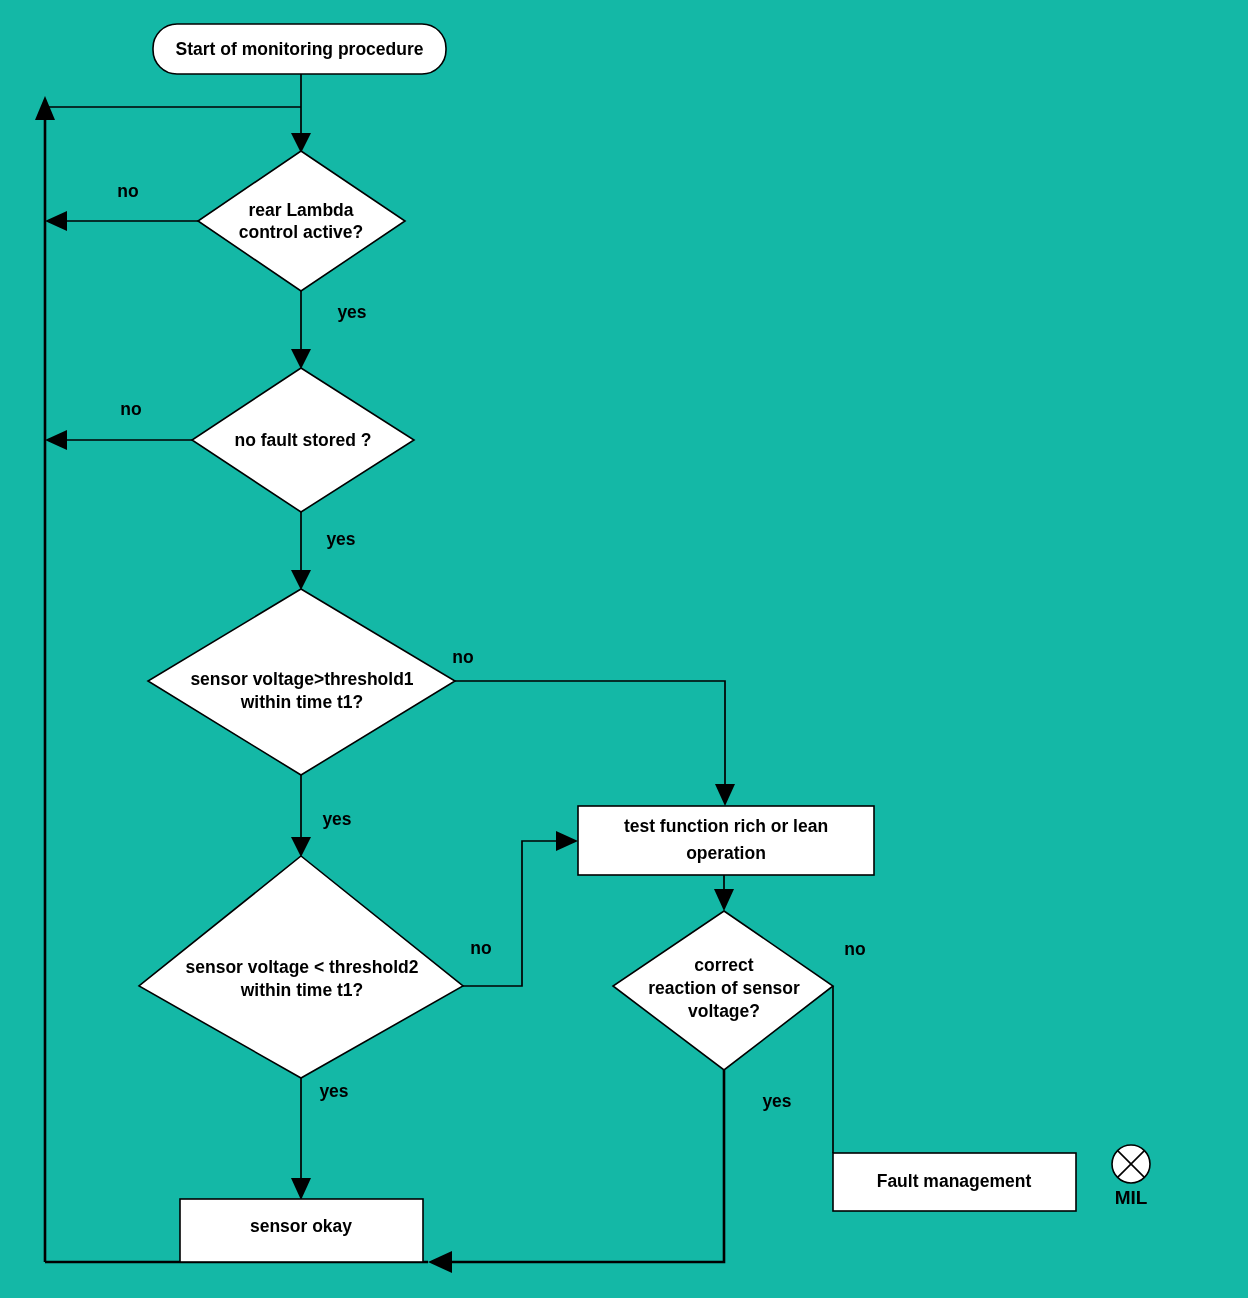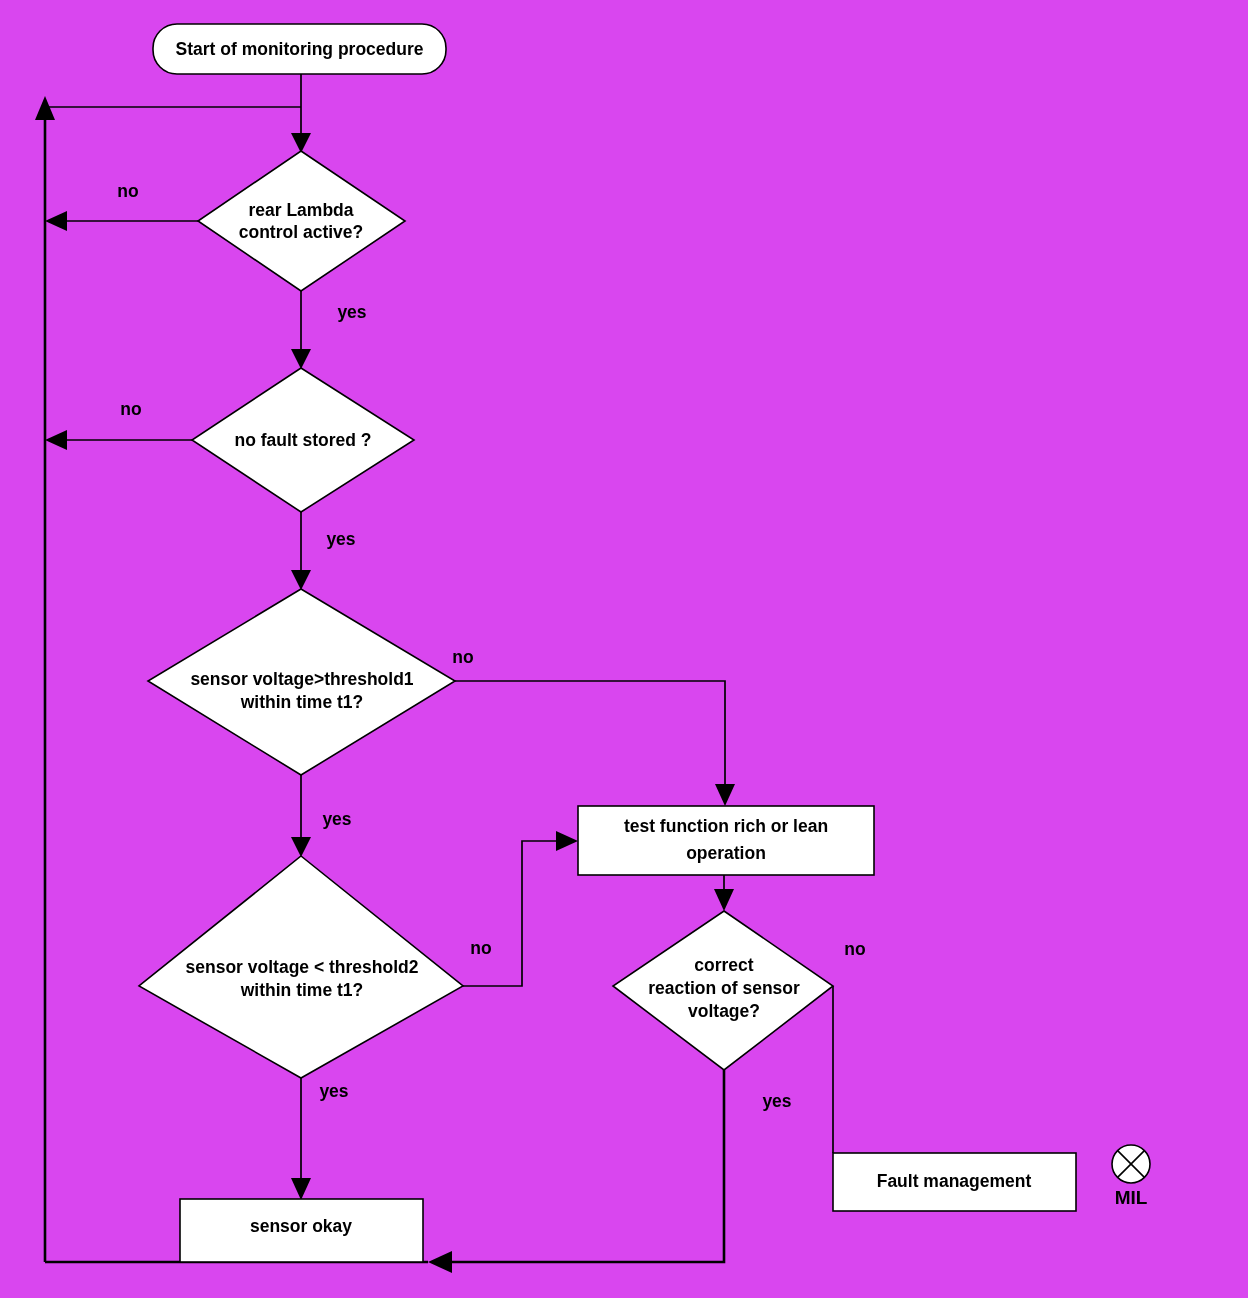--- a/index.html
+++ b/index.html
@@ -5,21 +5,21 @@
 <style>
   html, body {
     margin: 0;
     padding: 0;
     background: #ffffff;
   }
   #page {
     position: relative;
     width: 1248px;
     height: 1298px;
-    background: #d946ef;
+    background: #14b8a6;
     font-family: "Liberation Sans", sans-serif;
   }
   svg.diagram {
     display: block;
     width: 1248px;
     height: 1298px;
   }
   .shape-stroke {
     fill: #ffffff;
     stroke: #000000;

